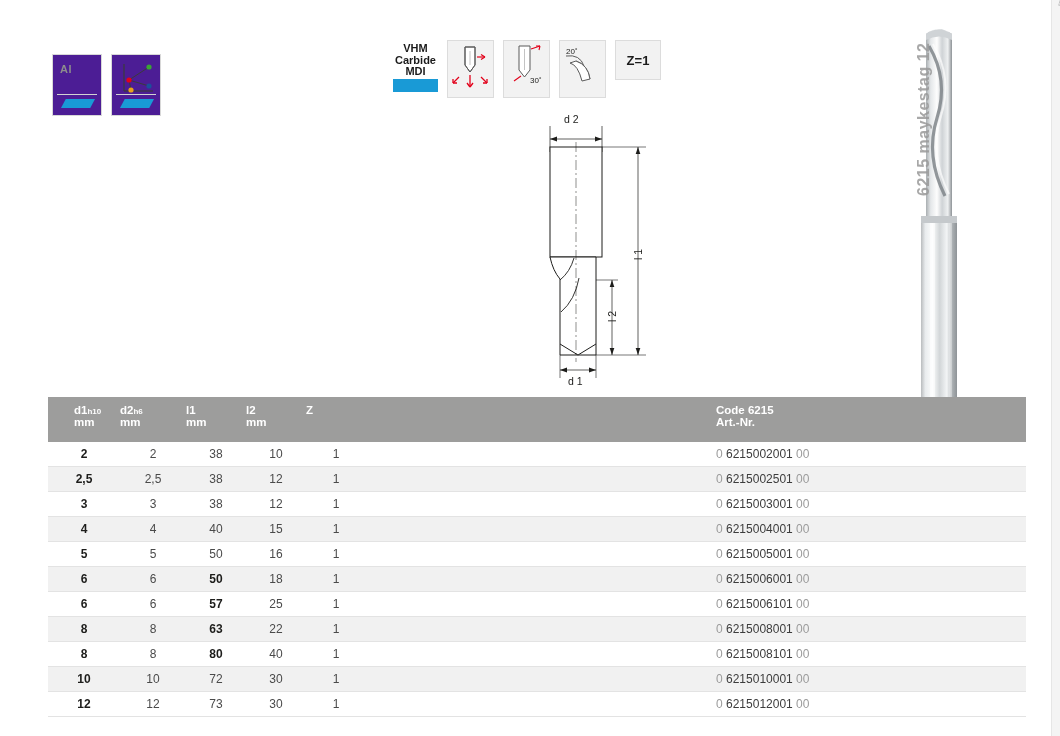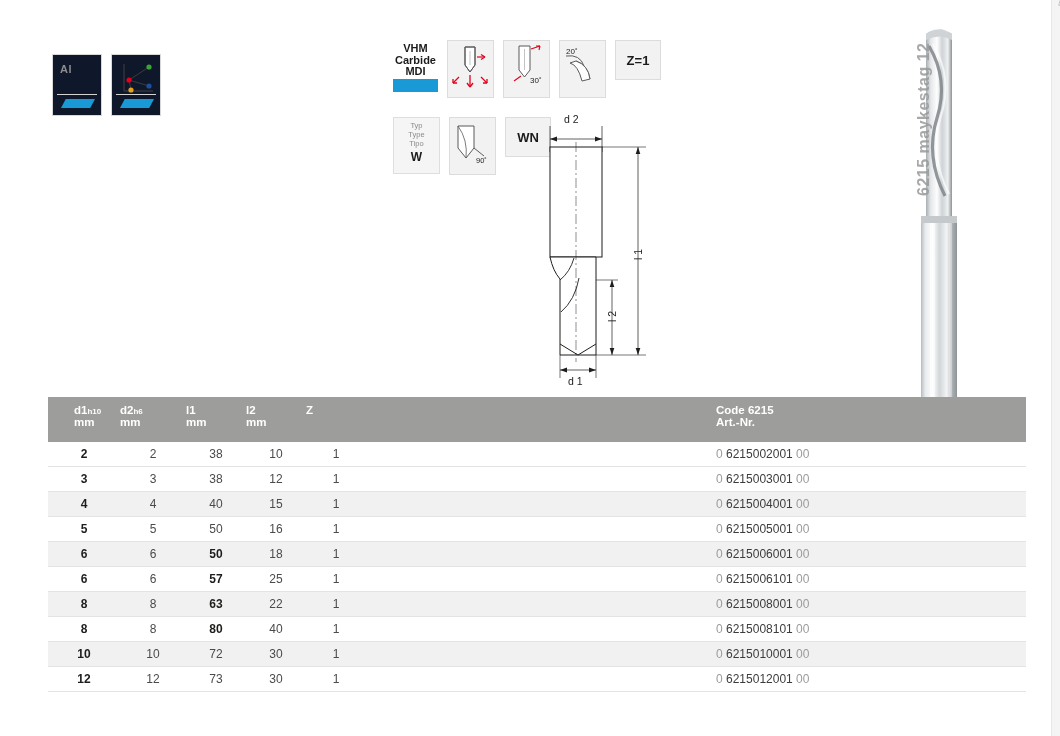--- a/index.html
+++ b/index.html
@@ -25,21 +25,21 @@
   .mat-icons {
     position: absolute;
     left: 52px;
     top: 54px;
     display: flex;
     gap: 9px;
   }
   .mat-box {
     width: 50px;
     height: 62px;
-    background: #0f172a;
+    background: #4c1d95;
     border: 1px solid #d8d8d8;
     position: relative;
     box-sizing: border-box;
   }
   .mat-box .mat-label {
     position: absolute;
     left: 7px; top: 8px;
     font-size: 11px;
     font-weight: bold;
     color: #8d8d8d;
@@ -359,42 +359,20 @@
         <path d="M16 20 q12 4 14 18" stroke="#5b5b5b" stroke-width="1" fill="none"></path>
         <path d="M16 20 q12 4 14 18 l-8 2 q-4 -16 -12 -18 z" fill="#ffffff" stroke="#5b5b5b" stroke-width="1"></path>
       </svg>
     </div>
 
     <div class="sym sym-z">
       <span>Z=1</span>
     </div>
   </div>
 
-  <div class="sym-row2">
-    <div class="sym-typ">
-      <div class="t-small">Typ</div>
-      <div class="t-small">Type</div>
-      <div class="t-small">Tipo</div>
-      <div class="t-big">W</div>
-    </div>
-
-    <div class="sym">
-      <svg class="sym-img" viewBox="0 0 45 52">
-        <rect x="0" y="0" width="45" height="52" fill="#f2f2f2"></rect>
-        <path d="M8 8 l16 0 l0 22 l-8 10 l-8 -10 z" fill="#ffffff" stroke="#5b5b5b" stroke-width="1"></path>
-        <path d="M8 8 q10 14 8 32" stroke="#5b5b5b" stroke-width=".8" fill="none"></path>
-        <path d="M24 30 l10 8" stroke="#1d1d1b" stroke-width=".7"></path>
-        <text x="26" y="45" font-family="Liberation Sans, sans-serif" font-size="7.5" fill="#1d1d1b">90˚</text>
-      </svg>
-    </div>
-
-    <div class="sym sym-wn">
-      <span>WN</span>
-    </div>
-  </div>
 
 
   <div class="drawing">
     <svg width="140" height="275" viewBox="0 0 140 275">
 
       <line x1="26" y1="14" x2="26" y2="40" stroke="#1d1d1b" stroke-width=".7"></line>
       <line x1="78" y1="14" x2="78" y2="40" stroke="#1d1d1b" stroke-width=".7"></line>
       <line x1="26" y1="27" x2="78" y2="27" stroke="#1d1d1b" stroke-width=".7"></line>
       <polygon points="26,27 33,24.6 33,29.4" fill="#1d1d1b"></polygon>
       <polygon points="78,27 71,24.6 71,29.4" fill="#1d1d1b"></polygon>
@@ -520,20 +498,29 @@
       <tbody id="tbody">
           <tr>
             <td class="c strong">2</td>
             <td class="c">2</td>
             <td class="c">38</td>
             <td class="c">10</td>
             <td class="c">1</td>
             <td class=""></td>
             <td class="code"><span class="pre">0 </span><span>6215002001</span><span class="suf"> 00</span></td>
           </tr>
+          <tr class="alt">
+            <td class="c strong">2,5</td>
+            <td class="c">2,5</td>
+            <td class="c">38</td>
+            <td class="c">12</td>
+            <td class="c">1</td>
+            <td class=""></td>
+            <td class="code"><span class="pre">0 </span><span>6215002501</span><span class="suf"> 00</span></td>
+          </tr>
           <tr>
             <td class="c strong">3</td>
             <td class="c">3</td>
             <td class="c">38</td>
             <td class="c">12</td>
             <td class="c">1</td>
             <td class=""></td>
             <td class="code"><span class="pre">0 </span><span>6215003001</span><span class="suf"> 00</span></td>
           </tr>
           <tr class="alt">

